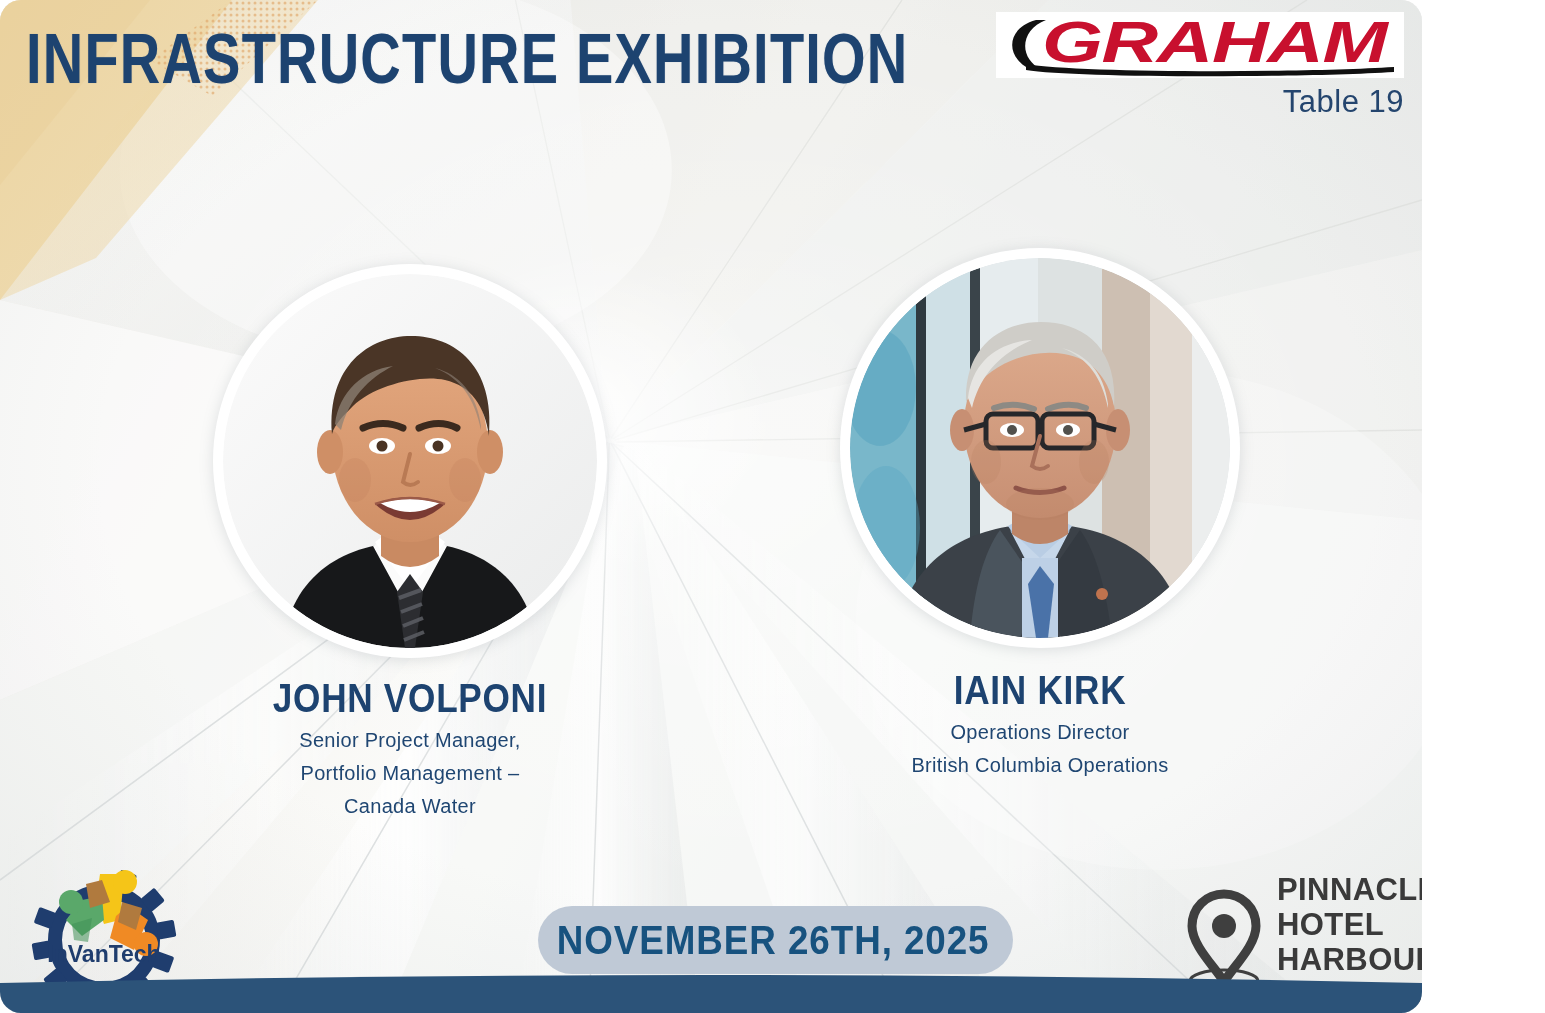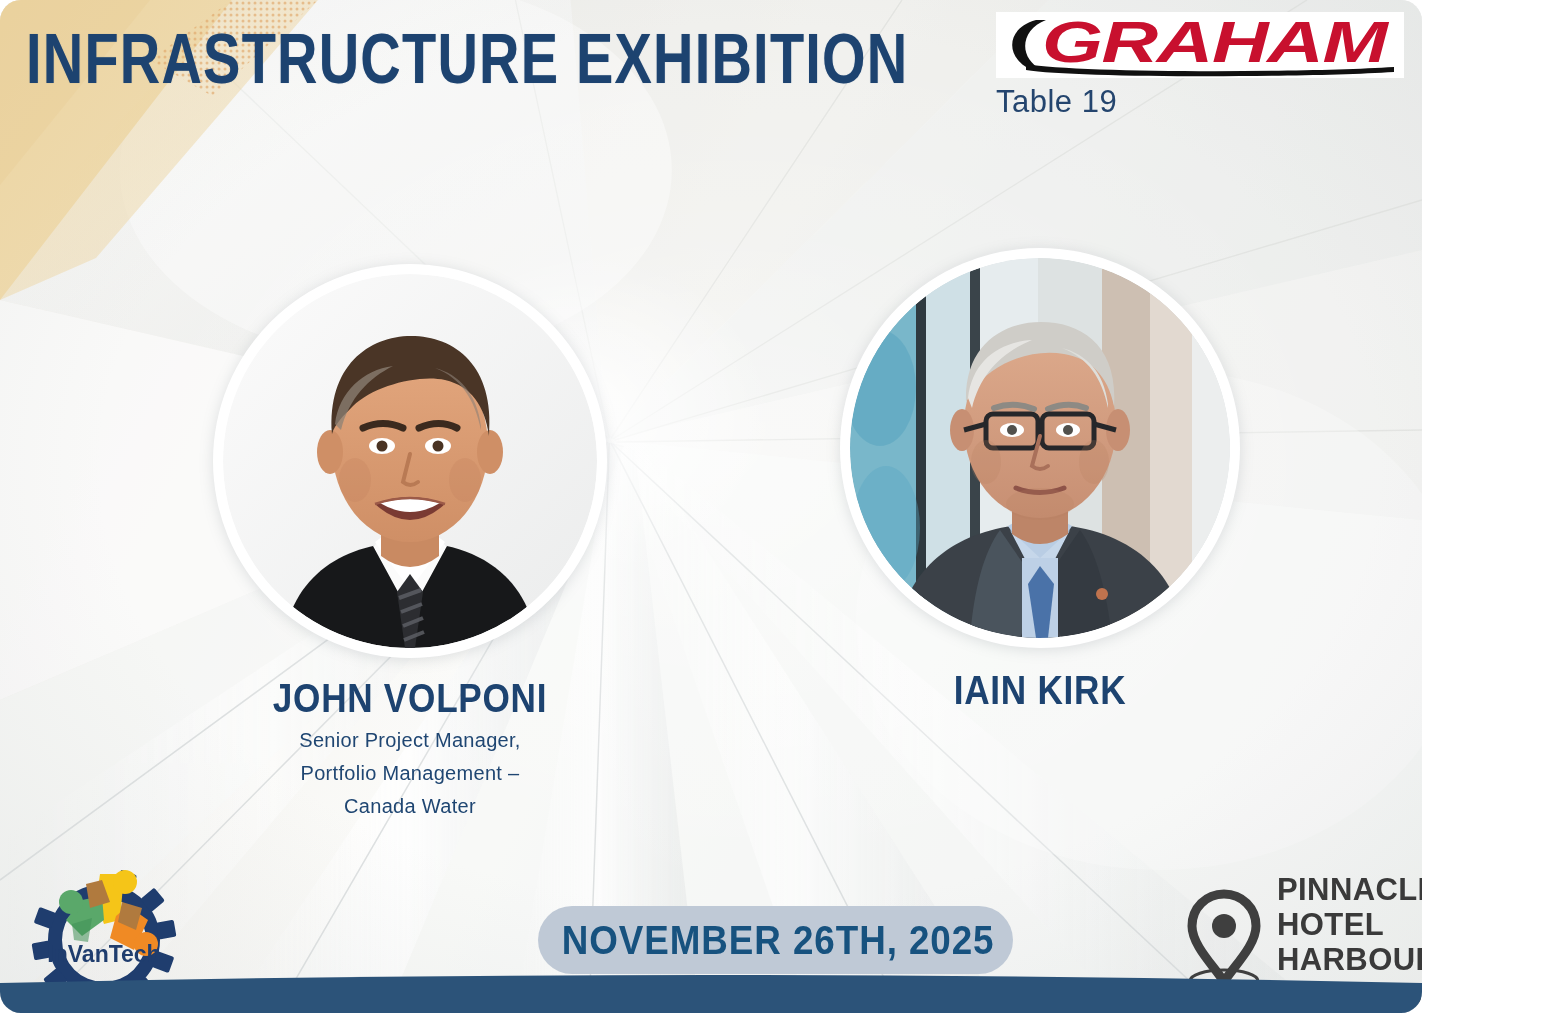--- a/index.html
+++ b/index.html
@@ -71,21 +71,21 @@
   }
   .graham-box {
     position: relative;
     width: 408px; height: 66px;
     background: #a21caf;
     overflow: hidden;
   }
   .graham-box svg { display: block; }
   .graham-table {
     margin-top: 6px;
-    text-align: left;
+    text-align: right;
     color: #24456e;
     font-family: "Liberation Sans", sans-serif;
     font-size: 31px;
     font-weight: 400;
     letter-spacing: 0.5px;
   }
 
   
   .speaker { position: absolute; text-align: center; }
   .speaker-a { left: 160px; top: 264px; width: 500px; }
@@ -132,21 +132,21 @@
   }
   .speaker-b .sp-name { margin-top: 20px; }
 
   
   .date-pill {
     position: absolute;
     left: 538px; top: 906px;
     width: 475px; height: 68px;
     background: #bfc9d6;
     border-radius: 34px;
-    display: flex; align-items: center; justify-content: flex-end;
+    display: flex; align-items: center; justify-content: flex-start;
   }
   .date-text {
     color: #17527f;
     font-family: "Liberation Sans Narrow", "Liberation Sans", sans-serif;
     font-weight: 700;
     font-size: 40px;
     letter-spacing: 1px;
     transform: scaleX(0.92);
   }
 
@@ -430,20 +430,22 @@
             <path d="M166 230 Q190 239 214 230" stroke="#8e5348" stroke-width="5" fill="none" stroke-linecap="round"></path>
 
             <ellipse cx="190" cy="246" rx="34" ry="16" fill="#b4805f" opacity="0.22"></ellipse>
             <ellipse cx="136" cy="204" rx="15" ry="22" fill="#b4805f" opacity="0.22"></ellipse>
             <ellipse cx="244" cy="204" rx="15" ry="22" fill="#b4805f" opacity="0.22"></ellipse>
           </g>
         </svg>
       </div>
     </div>
     <div class="sp-name">IAIN KIRK</div>
+    <div class="sp-role">Operations Director
+British Columbia Operations</div>
   </div>
 
   <div class="date-pill">
     <span class="date-text">NOVEMBER 26TH, 2025</span>
   </div>
 
   <div class="venue">
     <span class="pin-icon">
       <svg width="78" height="108" viewBox="0 0 78 108" xmlns="http://www.w3.org/2000/svg">
         <ellipse cx="39" cy="93" rx="34" ry="11" fill="none" stroke="#3f3f3f" stroke-width="3"></ellipse>

